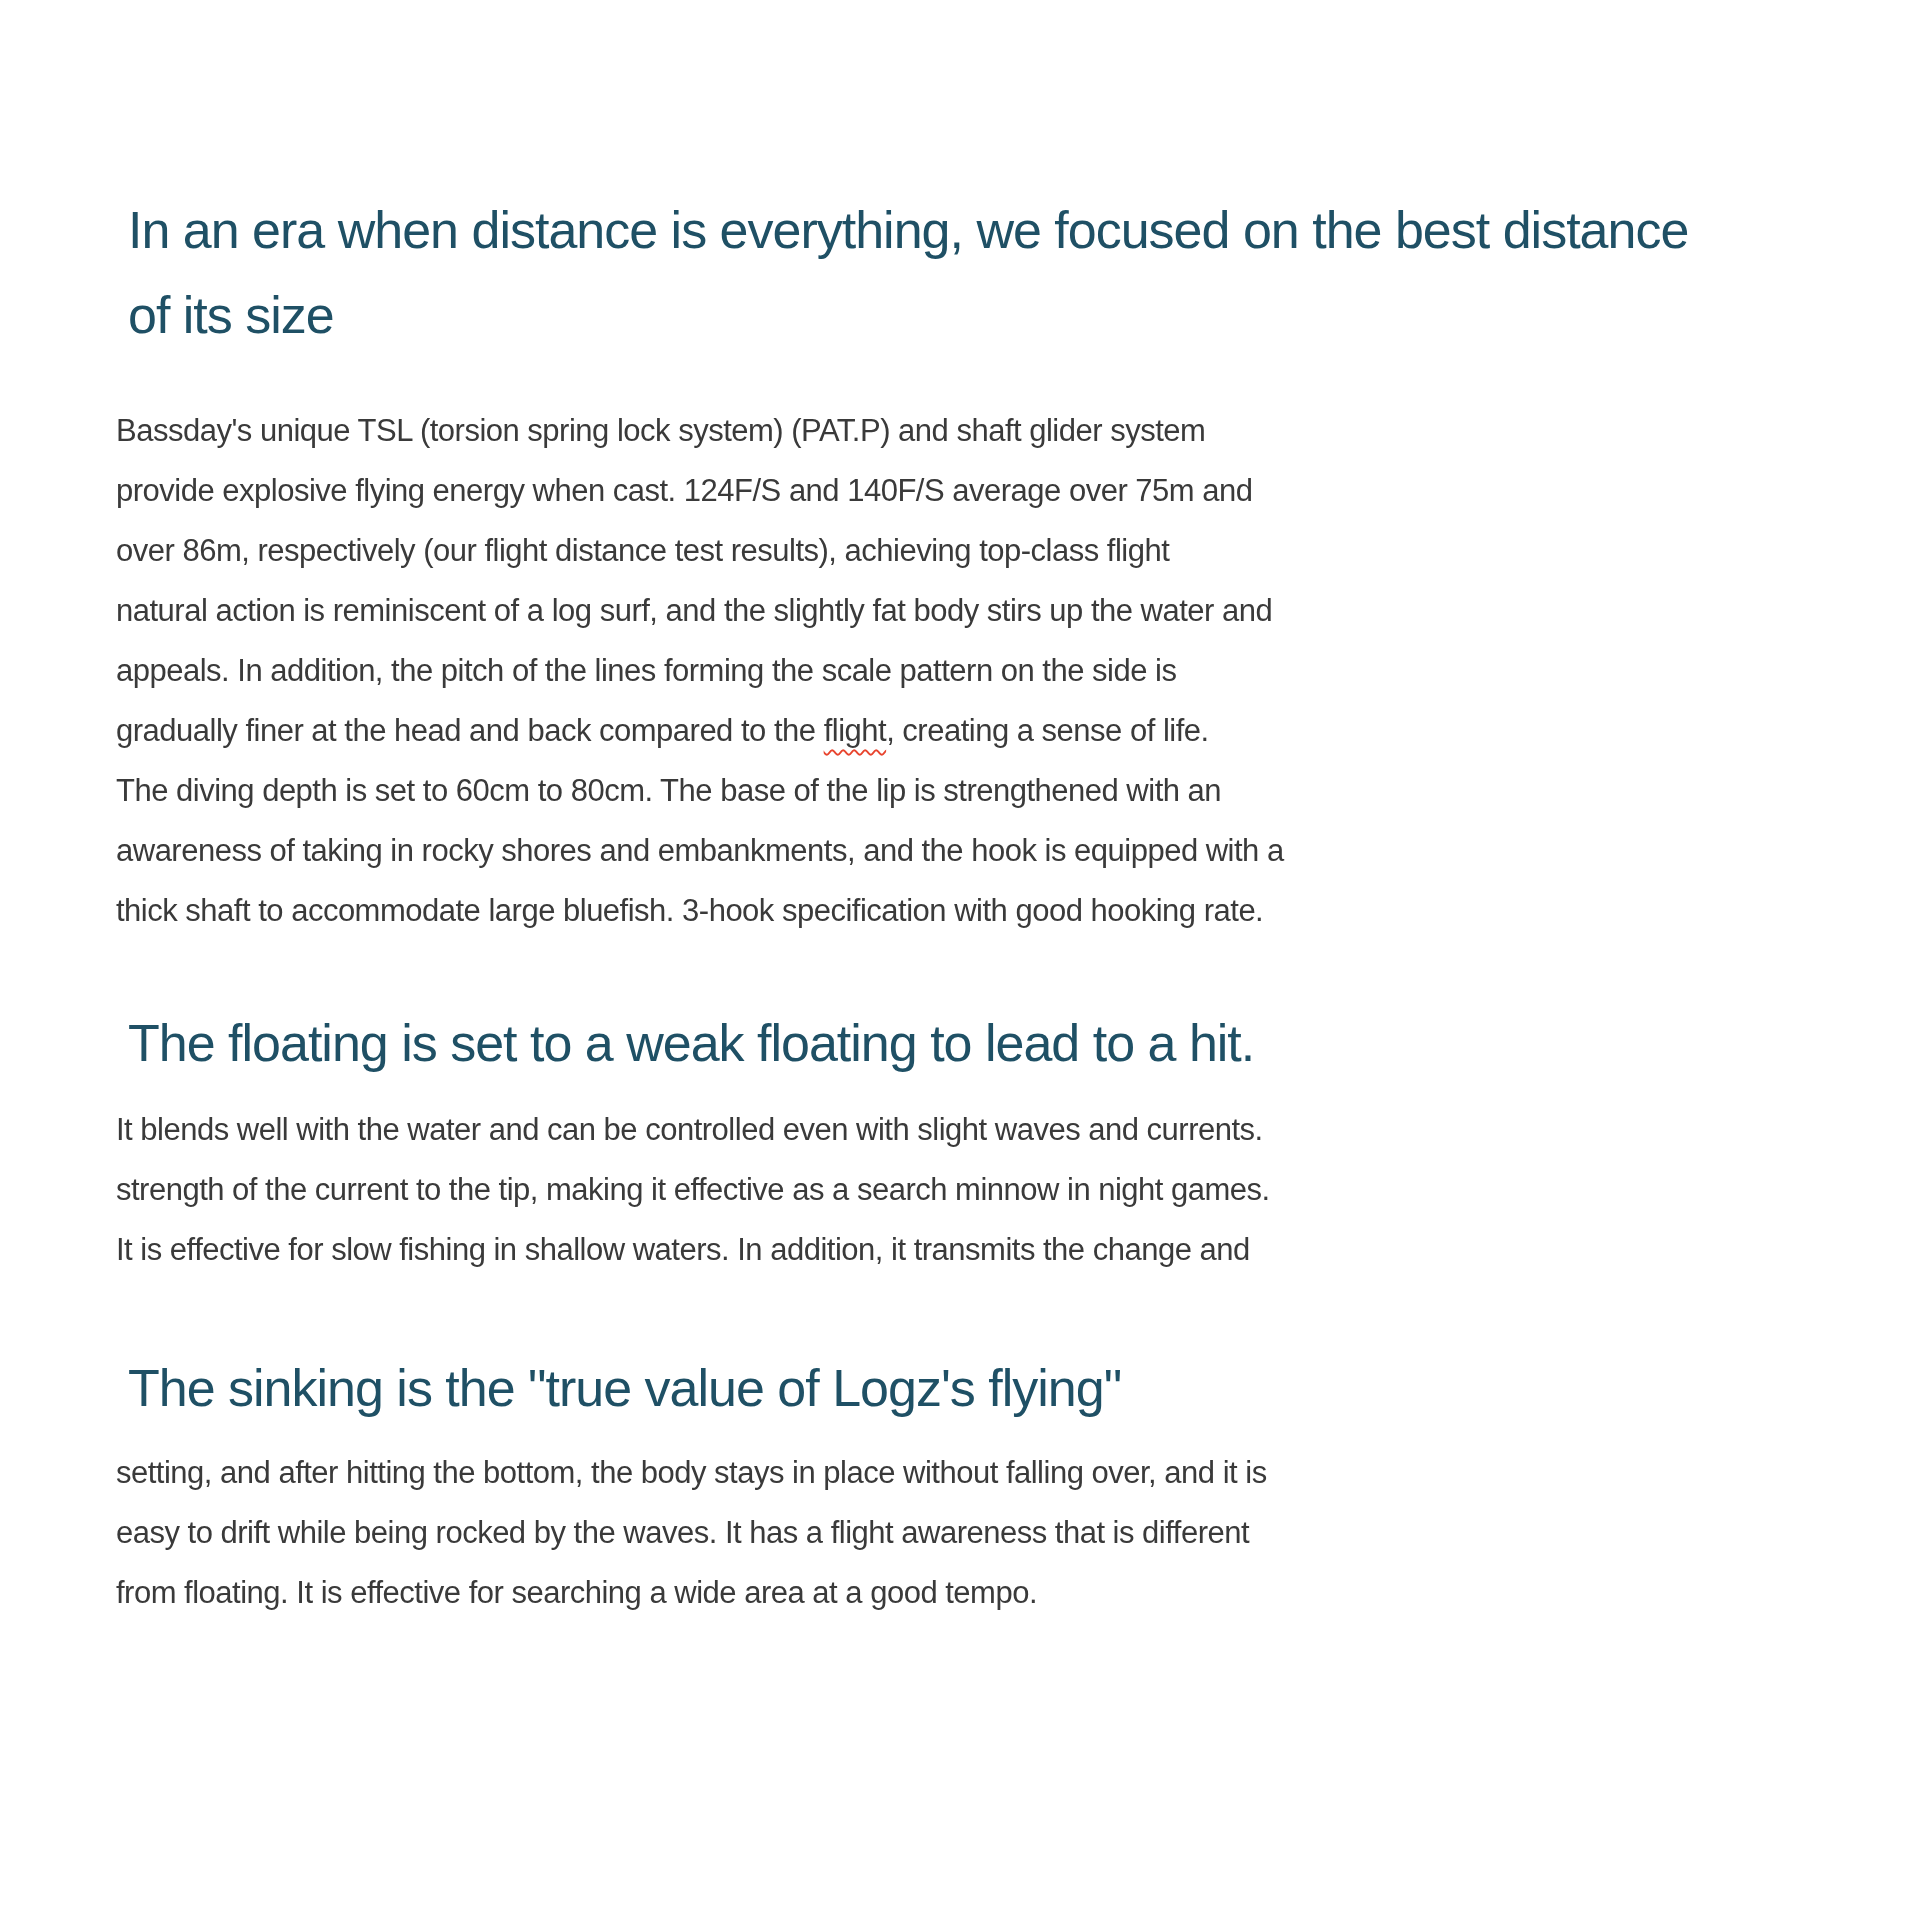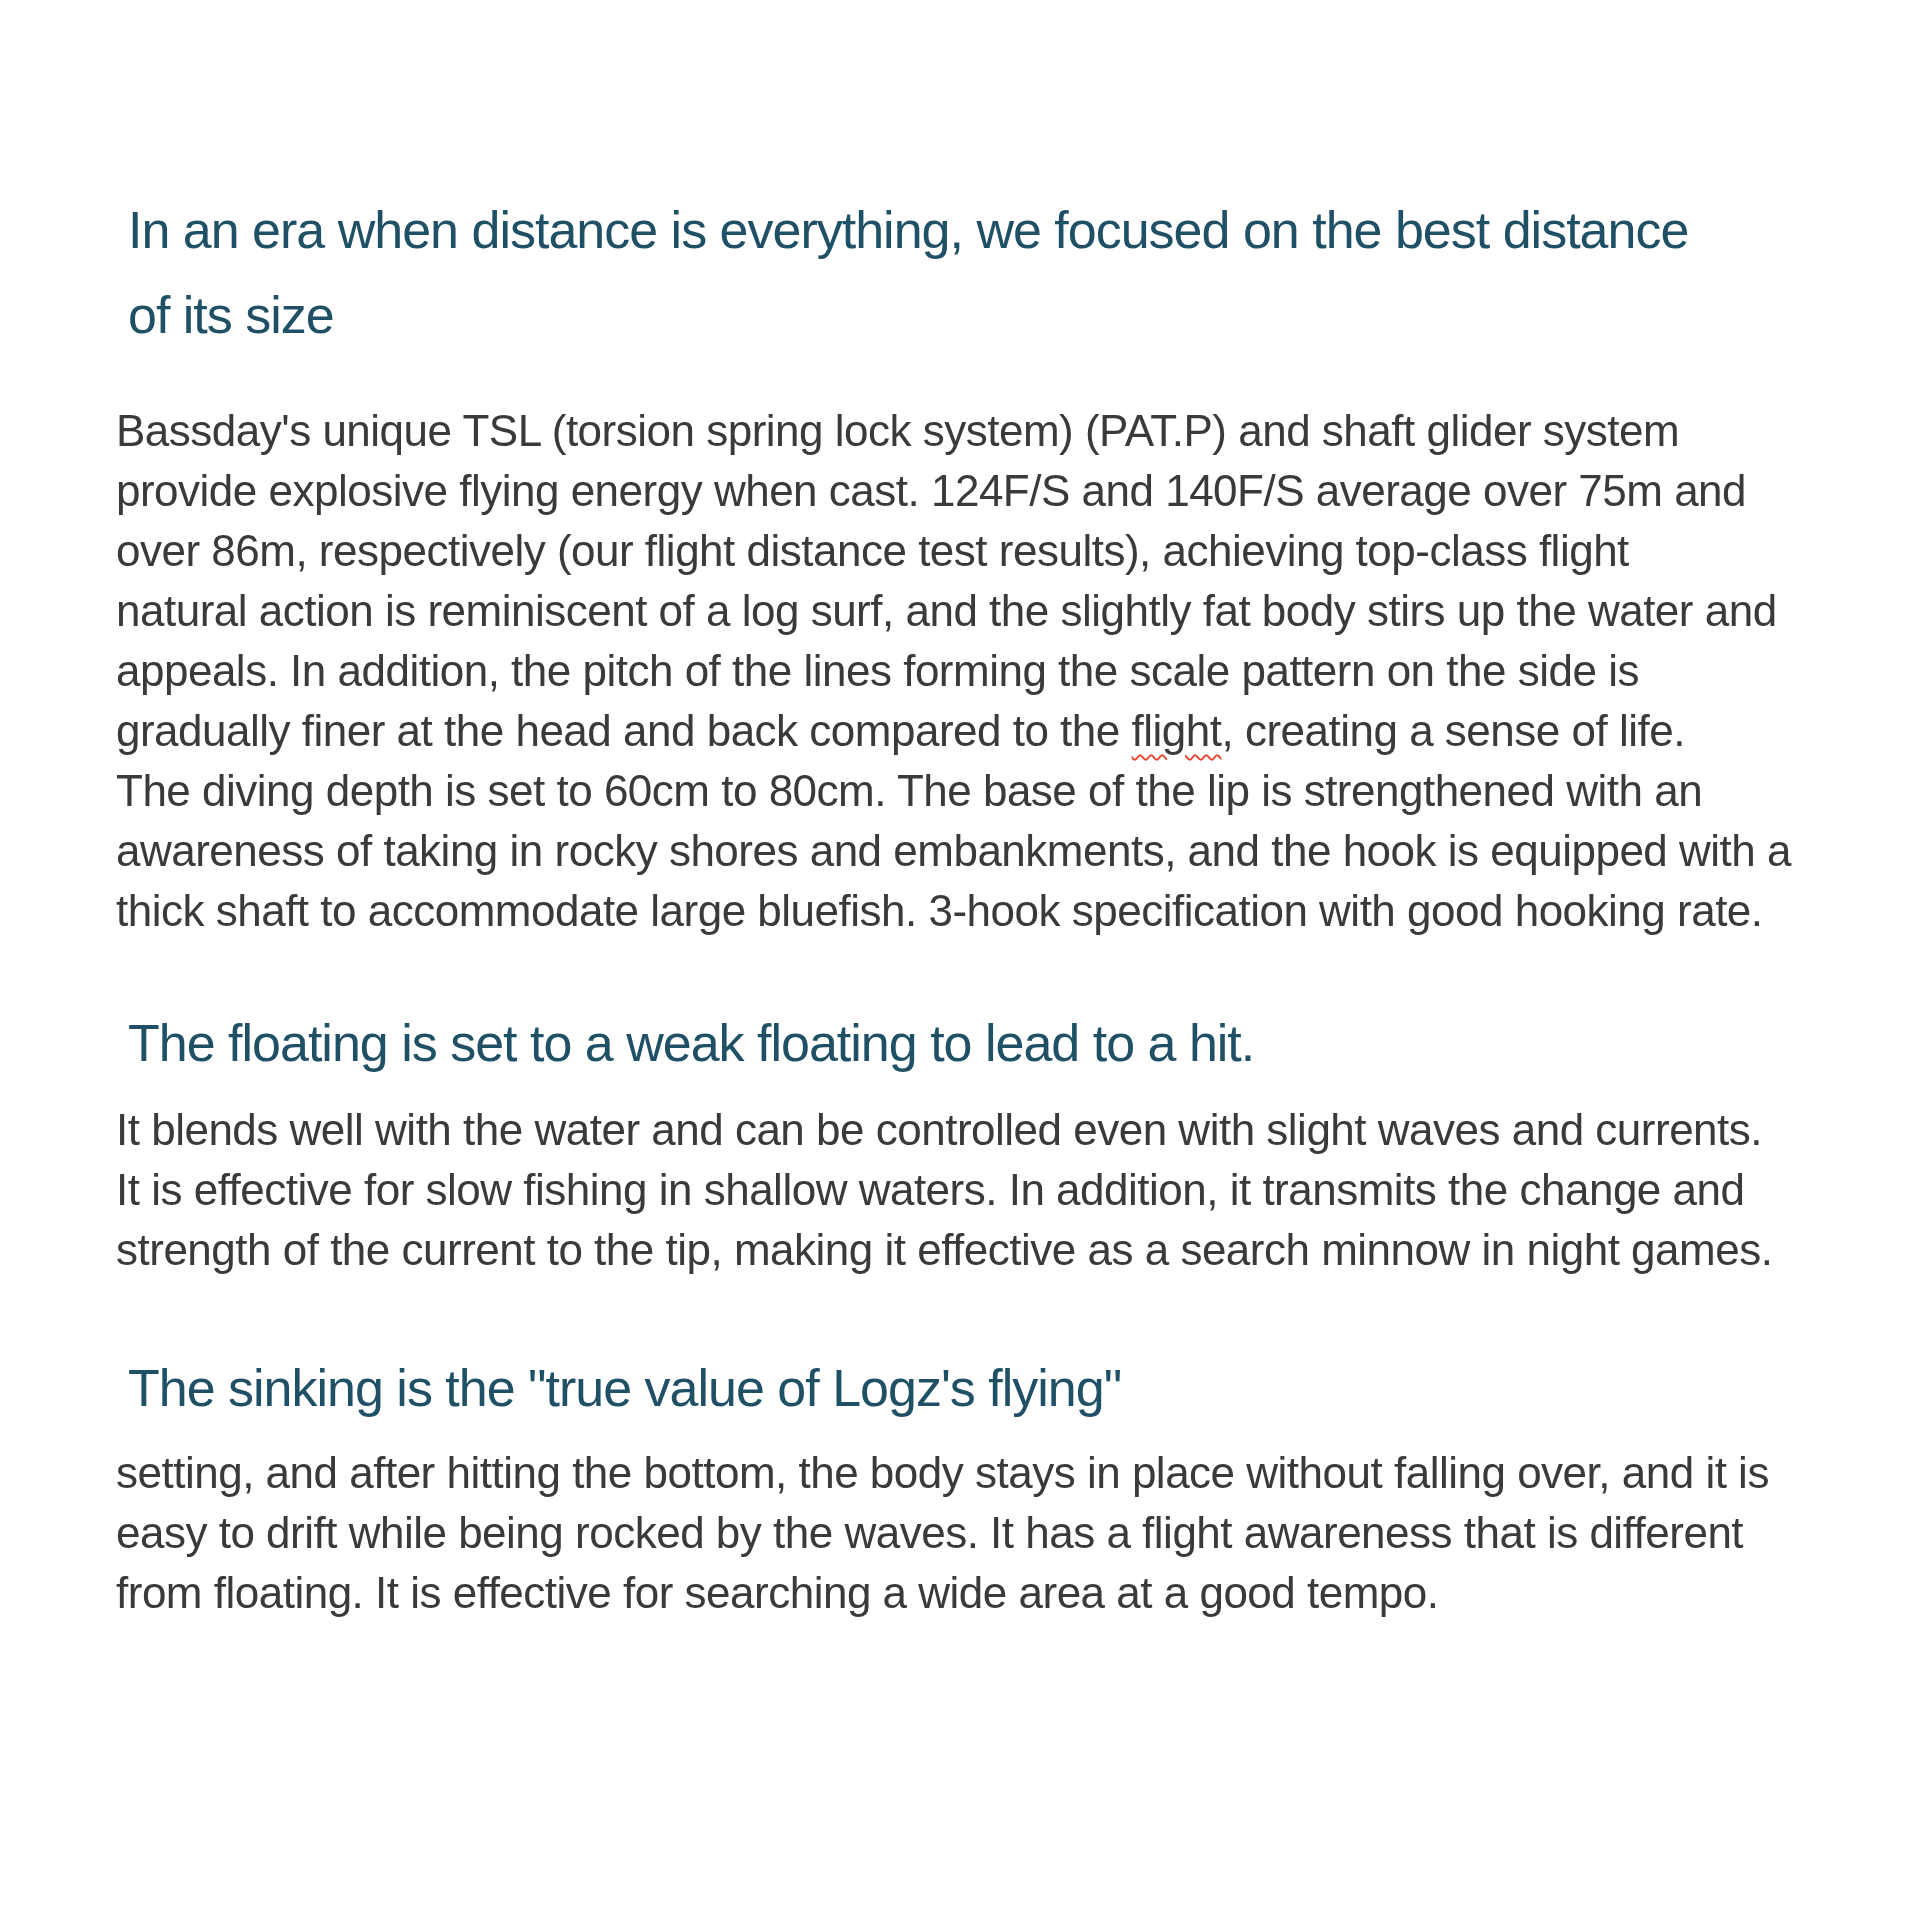--- a/index.html
+++ b/index.html
@@ -22,21 +22,21 @@
     letter-spacing: -1px;
     font-size: 52px;
     line-height: 85px;
     margin: 12px;
   }
   h1 { margin-top: 187px; }
   h2 { margin-top: 60px; }
   h3 { margin-top: 66px; }
   p.body {
     color: var(--body, #3a3a3a);
-    font-size: 44px;
+    font-size: 31px;
     line-height: 60px;
     letter-spacing: -0.5px;
     margin: 0;
   }
   p.p1 { margin-top: 43px; }
   p.p2 { margin-top: 14px; }
   p.p3 { margin-top: 7.7px; }
   .line { display: block; }
   .squiggle {
     text-decoration-line: underline;
@@ -65,22 +65,22 @@
     <span class="line"><span>gradually finer at the head and back compared to the </span><span class="squiggle">flight</span><span>, creating a sense of life.</span></span>
     <span class="line">The diving depth is set to 60cm to 80cm. The base of the lip is strengthened with an</span>
     <span class="line">awareness of taking in rocky shores and embankments, and the hook is equipped with a</span>
     <span class="line">thick shaft to accommodate large bluefish. 3-hook specification with good hooking rate.</span>
   </p>
 
   <h2>The floating is set to a weak floating to lead to a hit.</h2>
 
   <p class="body p2">
     <span class="line">It blends well with the water and can be controlled even with slight waves and currents.</span>
+    <span class="line">strength of the current to the tip, making it effective as a search minnow in night games.</span>
     <span class="line">It is effective for slow fishing in shallow waters. In addition, it transmits the change and</span>
-    <span class="line">strength of the current to the tip, making it effective as a search minnow in night games.</span>
   </p>
 
   <h3>The sinking is the "true value of Logz's flying"</h3>
 
   <p class="body p3">
     <span class="line">setting, and after hitting the bottom, the body stays in place without falling over, and it is</span>
     <span class="line">easy to drift while being rocked by the waves. It has a flight awareness that is different</span>
     <span class="line">from floating. It is effective for searching a wide area at a good tempo.</span>
   </p>
 

